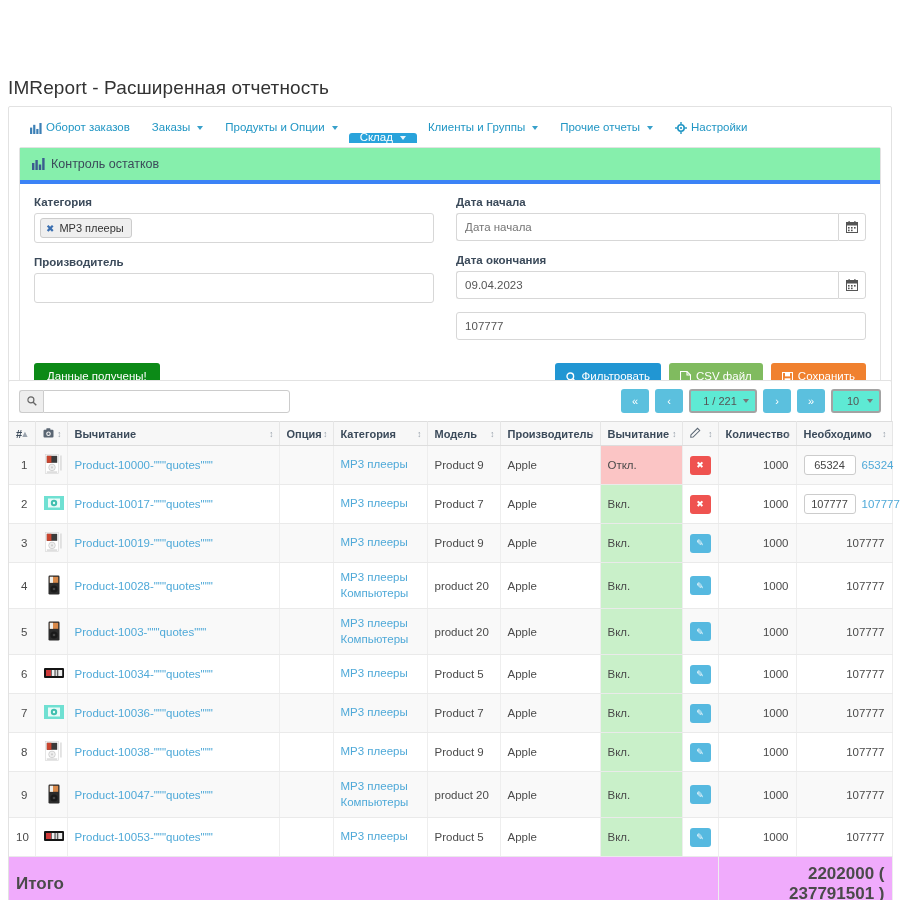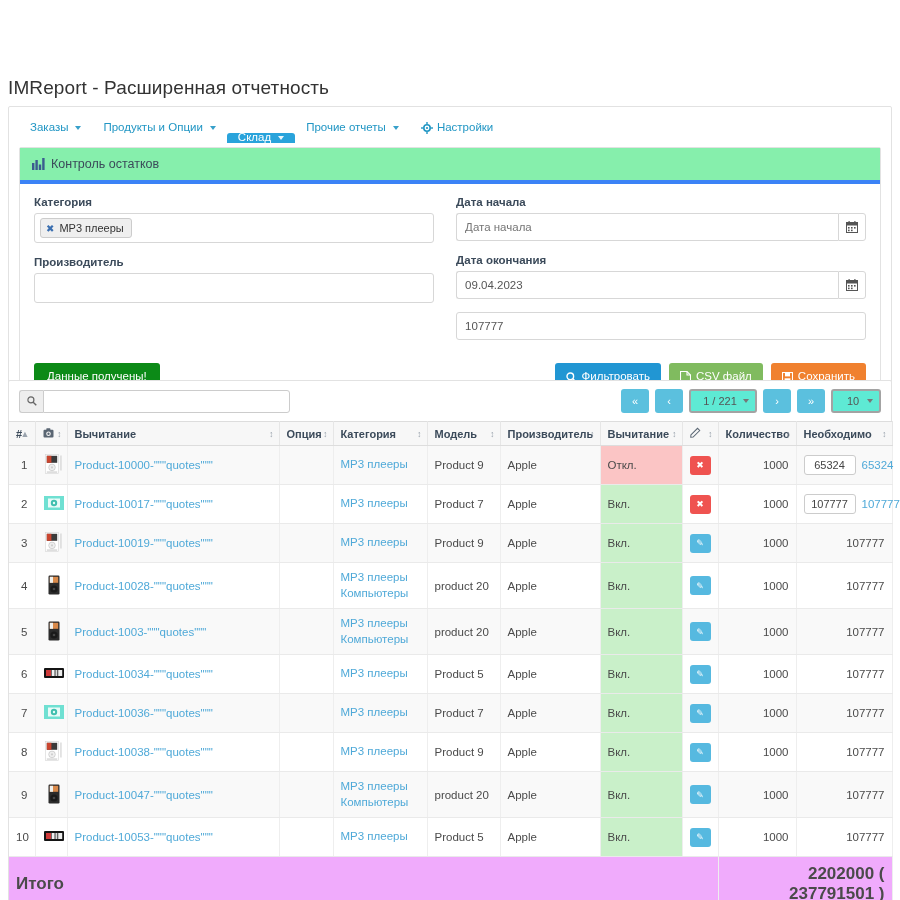--- a/index.html
+++ b/index.html
@@ -331,29 +331,44 @@
 <body>
 
 <div class="page">
 
   <h1 class="page-title">IMReport - Расширенная отчетность</h1>
 
   <div class="outer-card">
 
     <nav class="nav-tabs" id="nav-tabs">
         <div class="nav-tab">
+          <span class="ic">
+            <svg width="12" height="11" viewBox="0 0 13 12">
+              <rect x="0" y="5" width="2.4" height="7" fill="#3b7fb5"></rect>
+              <rect x="3.4" y="2" width="2.4" height="10" fill="#3b7fb5"></rect>
+              <rect x="6.8" y="6.5" width="2.4" height="5.5" fill="#3b7fb5"></rect>
+              <rect x="10.2" y="0" width="2.4" height="12" fill="#3b7fb5"></rect>
+            </svg>
+          </span>
+          <span>Оборот заказов</span>
+        </div>
+        <div class="nav-tab">
           <span>Заказы</span>
           <span class="caret"></span>
         </div>
         <div class="nav-tab">
           <span>Продукты и Опции</span>
           <span class="caret"></span>
         </div>
         <div class="nav-tab active">
           <span>Склад</span>
+          <span class="caret"></span>
+        </div>
+        <div class="nav-tab">
+          <span>Клиенты и Группы</span>
           <span class="caret"></span>
         </div>
         <div class="nav-tab">
           <span>Прочие отчеты</span>
           <span class="caret"></span>
         </div>
         <div class="nav-tab">
           <span class="ic">
             <svg width="12" height="12" viewBox="0 0 12 12">
               <circle cx="6" cy="6" r="3.2" fill="none" stroke="#2196c4" stroke-width="1.6"></circle>

